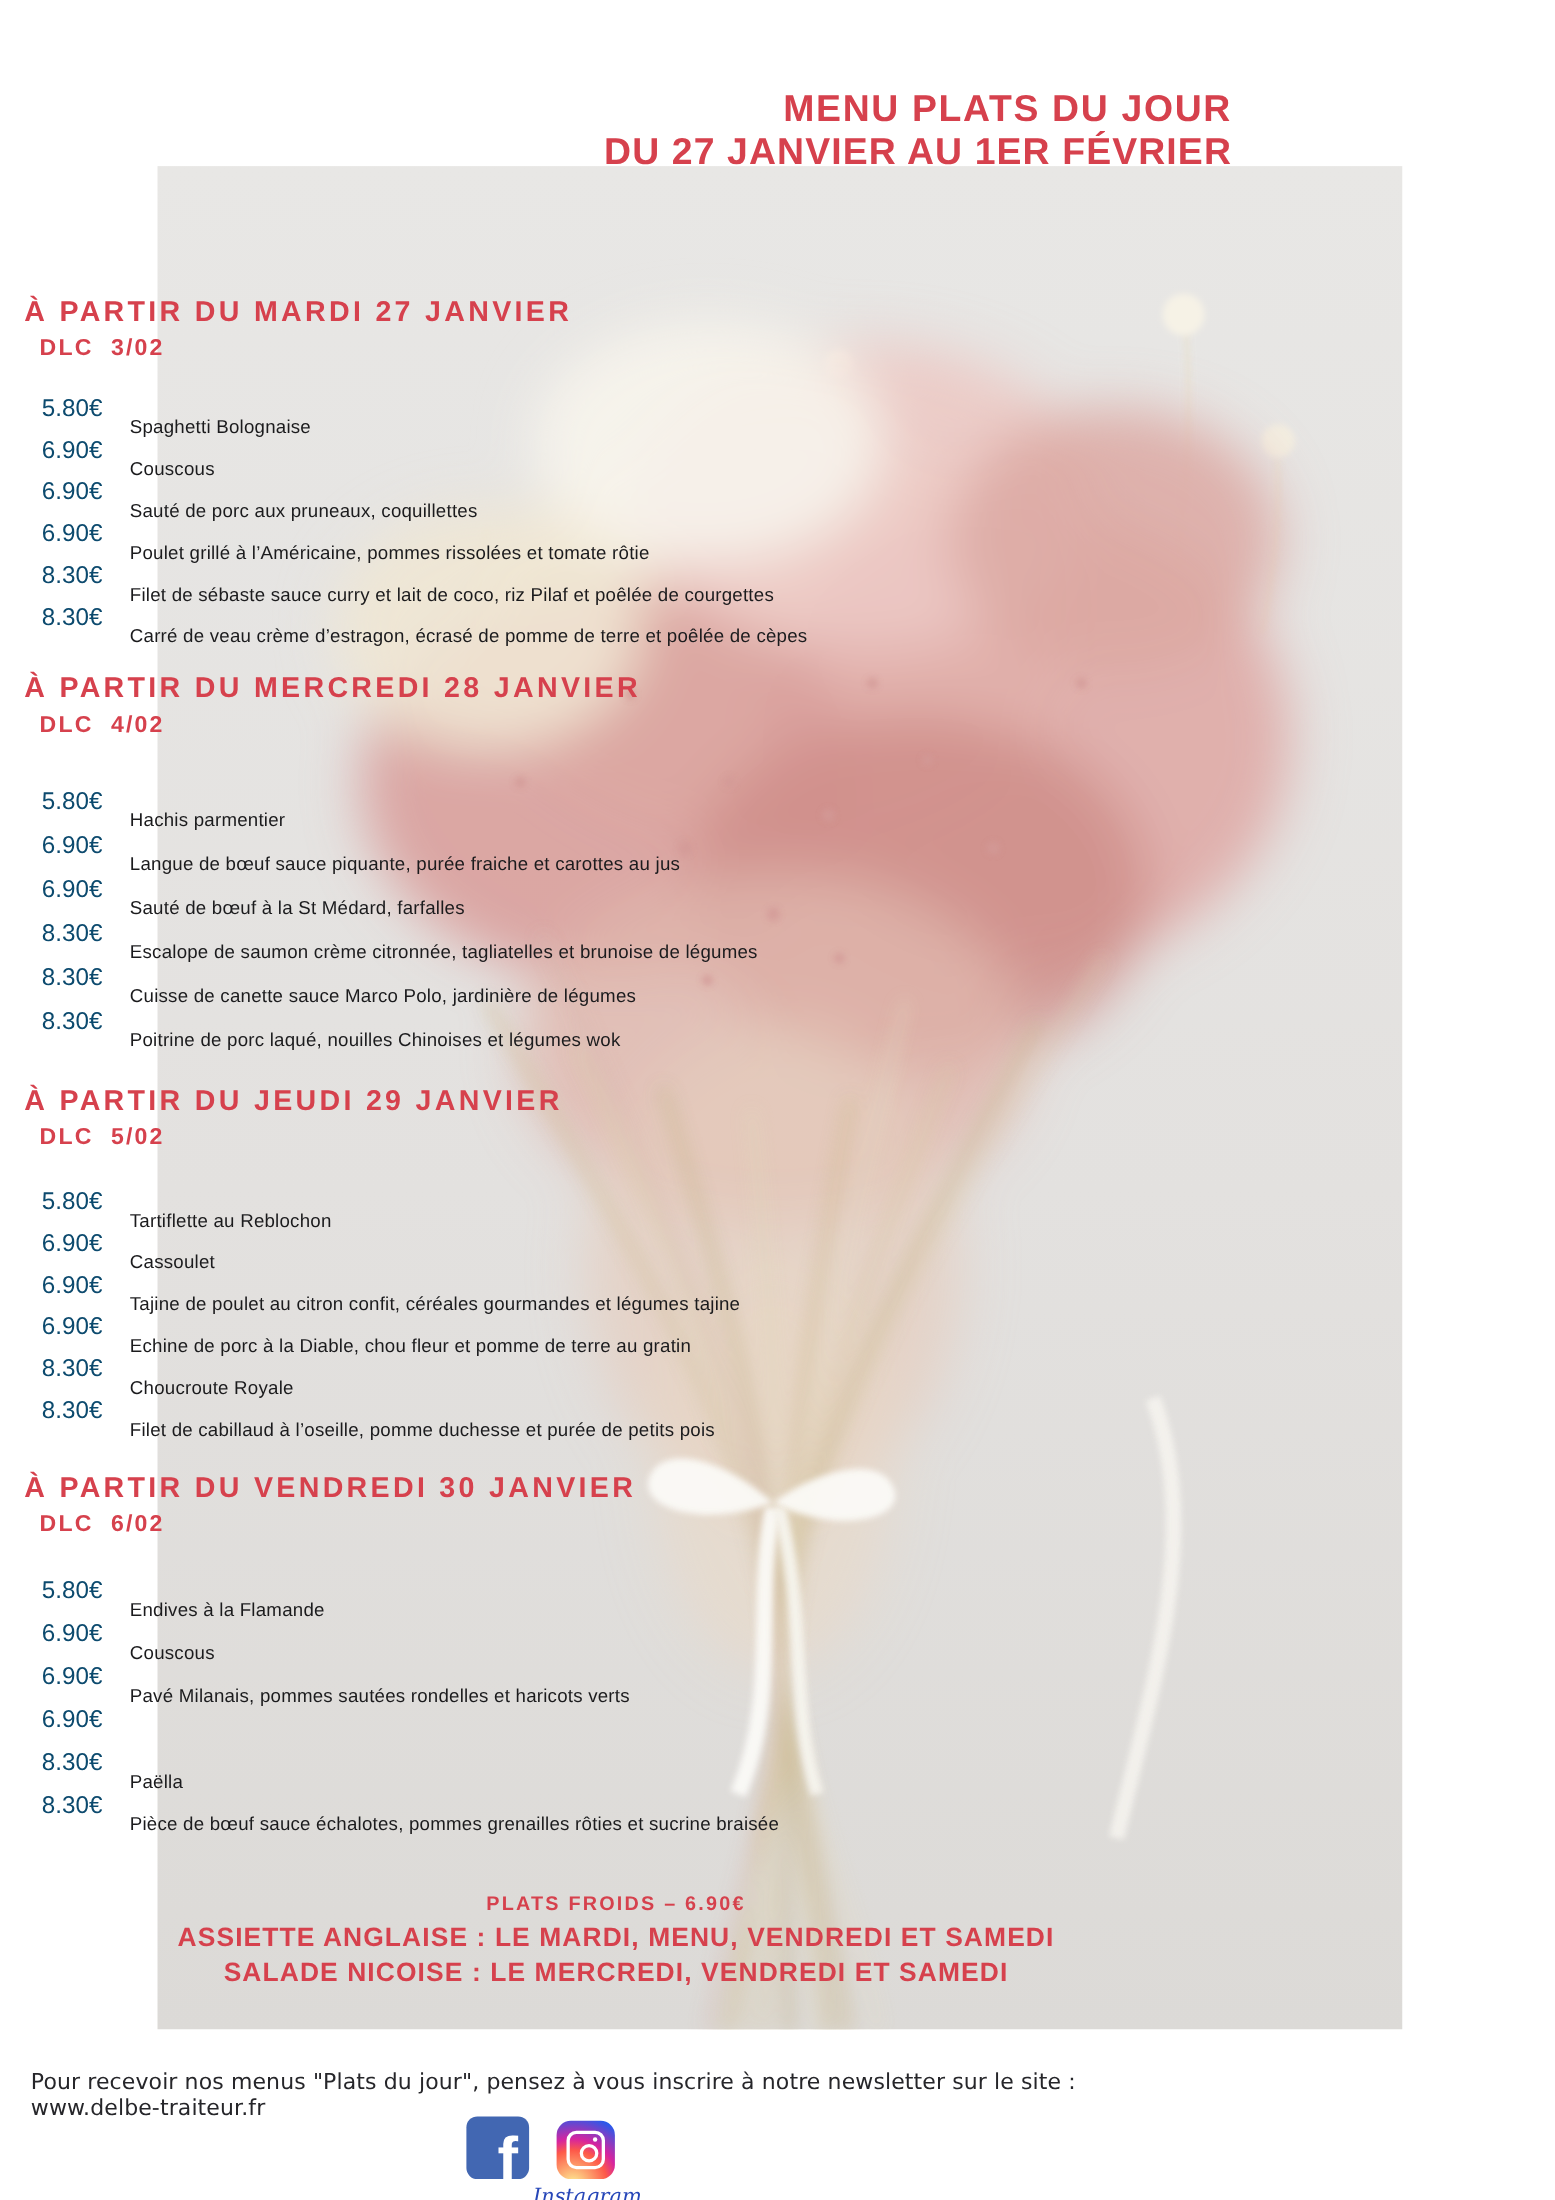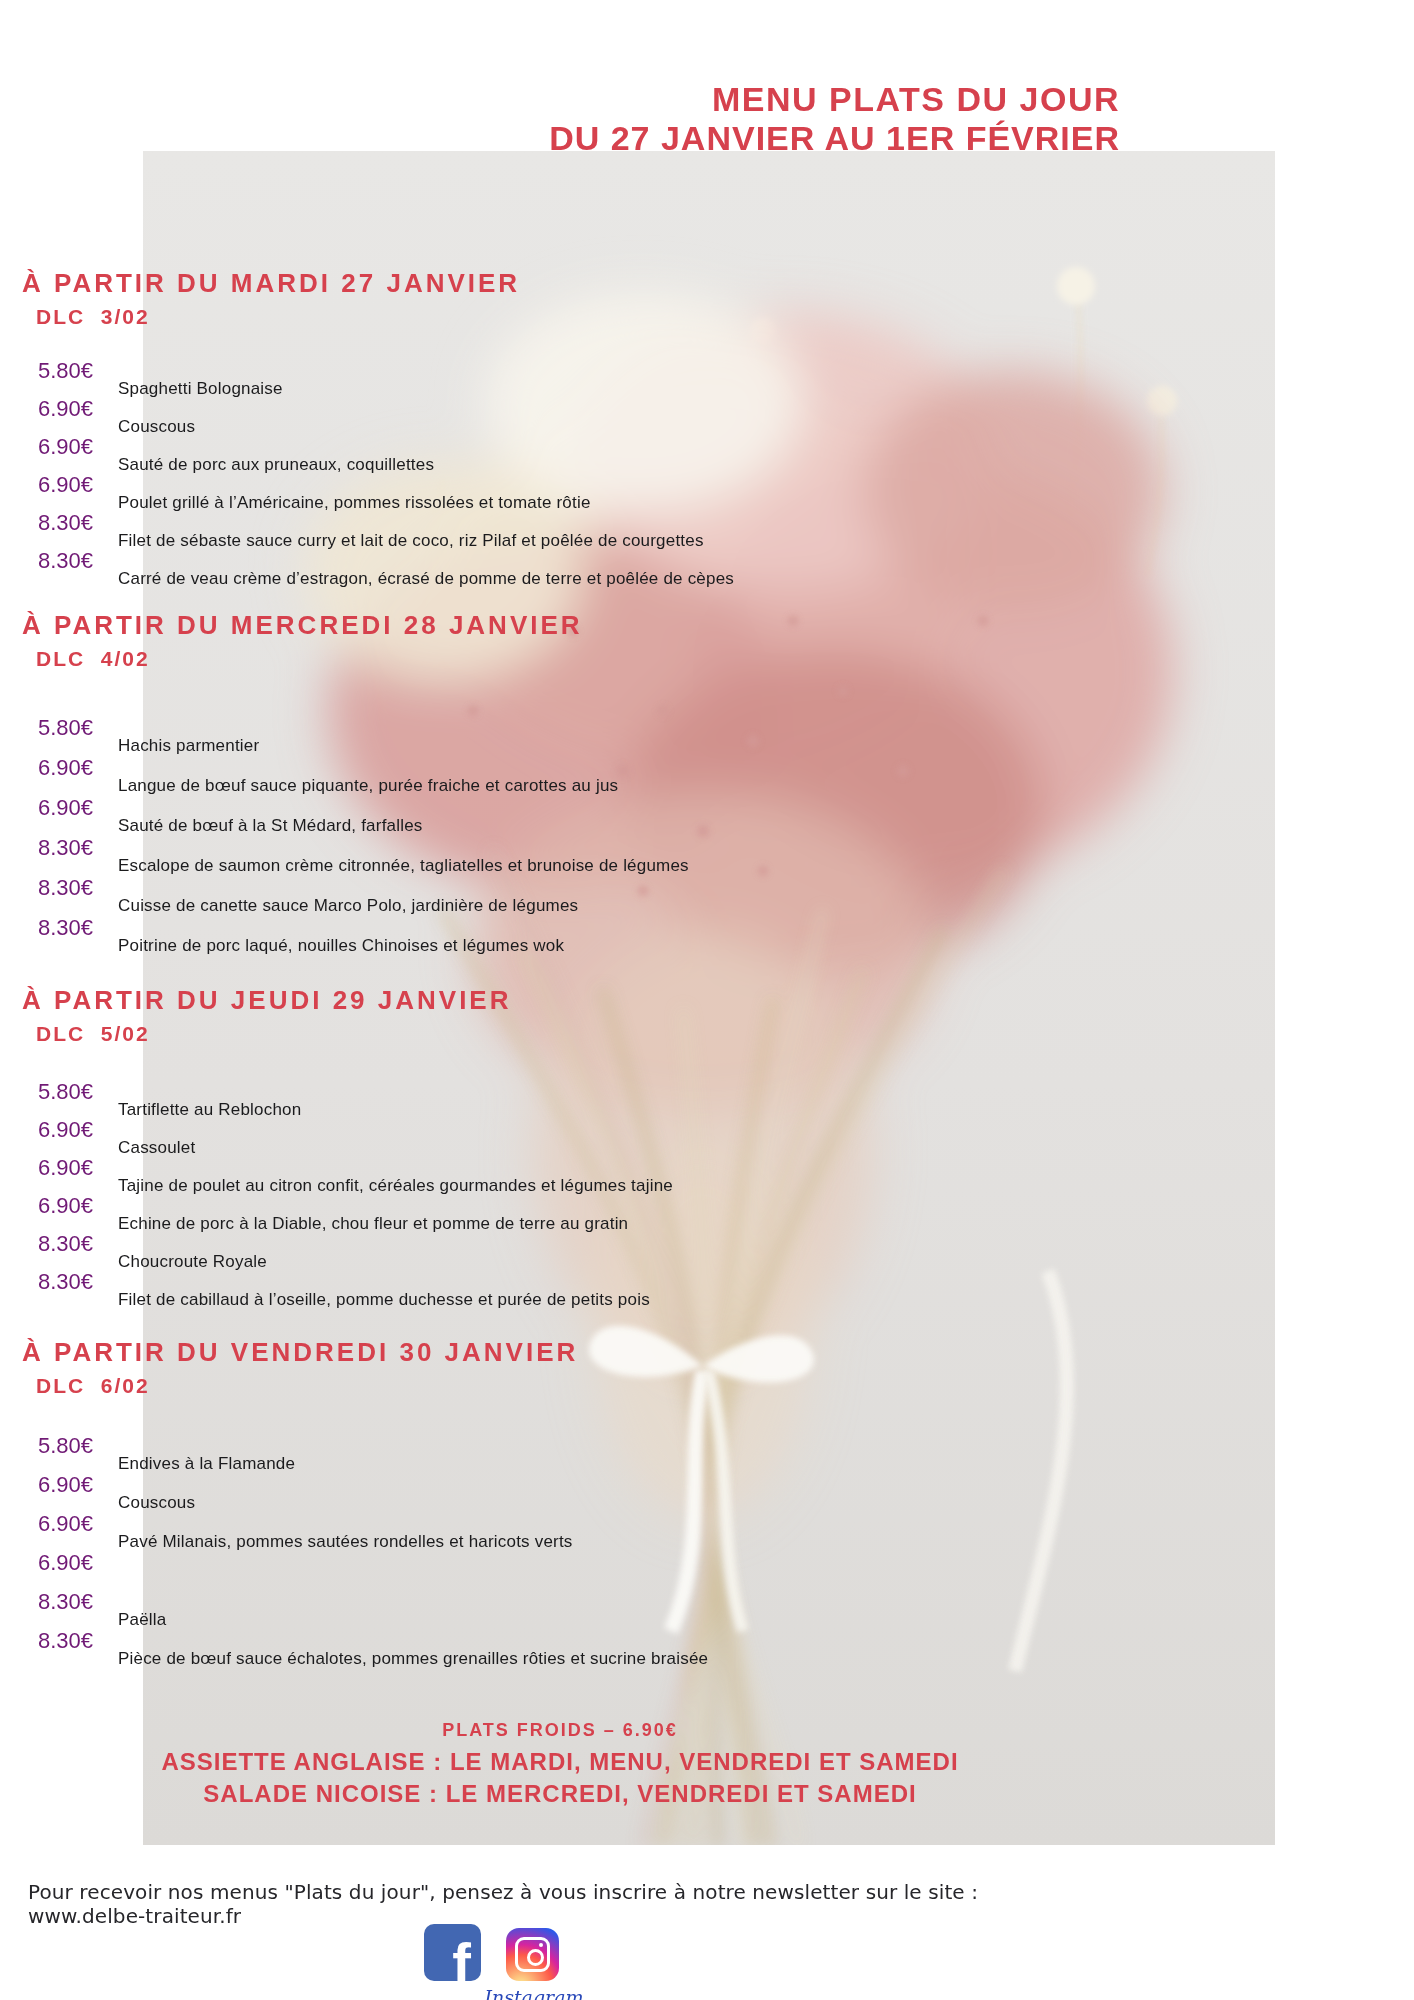--- a/index.html
+++ b/index.html
@@ -14,21 +14,21 @@
   :root{--red:#d6414d;--ink:#1b1b1d;}
   .page-title{position:absolute;left:0;top:80px;width:1120px;text-align:right;z-index:2;
     color:var(--red);font-weight:bold;font-size:34px;line-height:39px;letter-spacing:1.5px;}
   .page-title .t2{letter-spacing:1px;}
 
   .section{position:absolute;left:22px;width:1100px;z-index:2;}
   .heading{margin:0;color:var(--red);font-weight:bold;font-size:26px;line-height:30px;letter-spacing:3px;}
   .dlc{margin:6px 0 0 14px;color:var(--red);font-weight:bold;font-size:21px;line-height:26px;letter-spacing:2px;white-space:pre;}
   .items{list-style:none;margin:0;padding:0 0 0 16px;}
   .item{display:flex;align-items:center;}
-  .price{width:80px;flex:0 0 80px;font-size:22px;color:#701a75;}
+  .price{width:80px;flex:0 0 80px;font-size:22px;color:#0c4a6e;}
   .dish{font-size:17px;color:var(--ink);letter-spacing:0.2px;white-space:nowrap;margin-top:36px;}
   .s1 .items{margin-top:22px}.s1 .item{height:38px}
   .s2 .items{margin-top:36px}.s2 .item{height:40px}
   .s3 .items{margin-top:26px}.s3 .item{height:38px}
   .s4 .items{margin-top:27px}.s4 .item{height:39px}
 
   .cold-block{position:absolute;left:0;top:1714px;width:1120px;text-align:center;z-index:2;
     color:var(--red);font-weight:bold;font-size:24px;line-height:32px;letter-spacing:1px;}
   .cold-block .c1{font-size:18px;letter-spacing:2px;}
 

